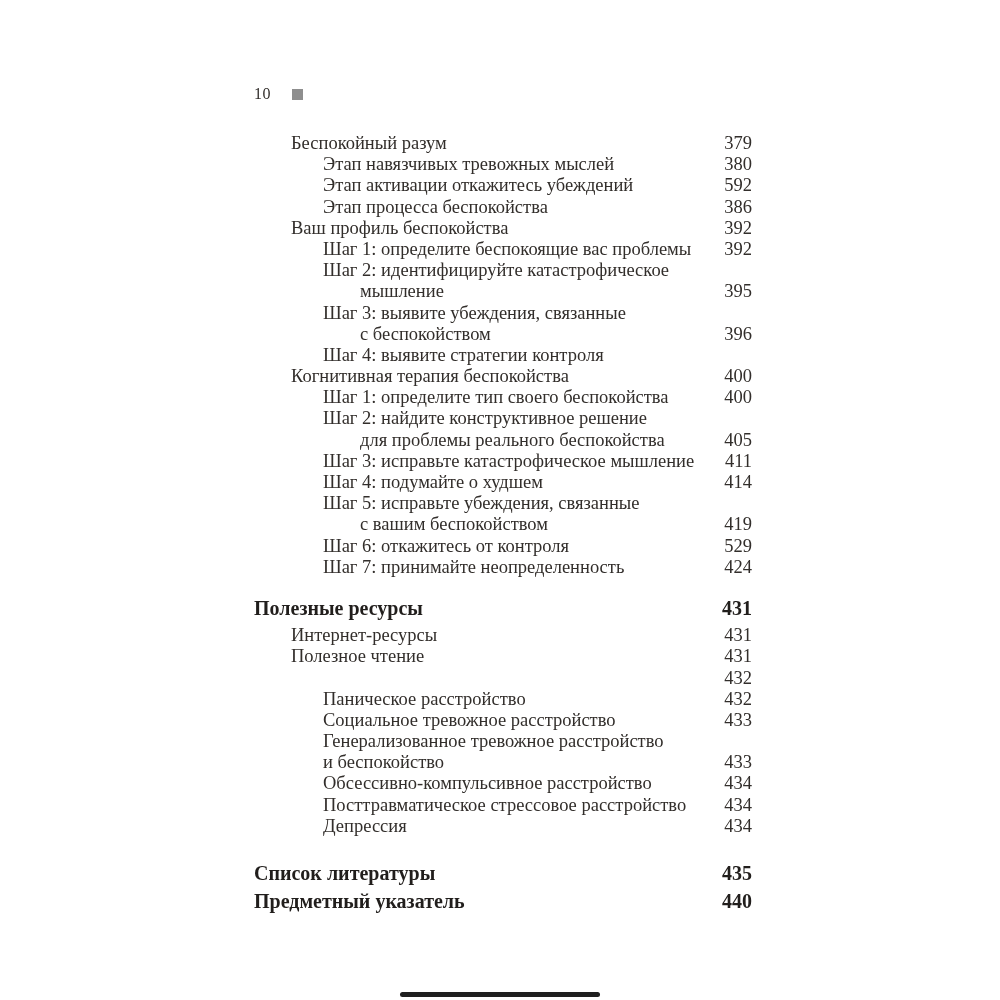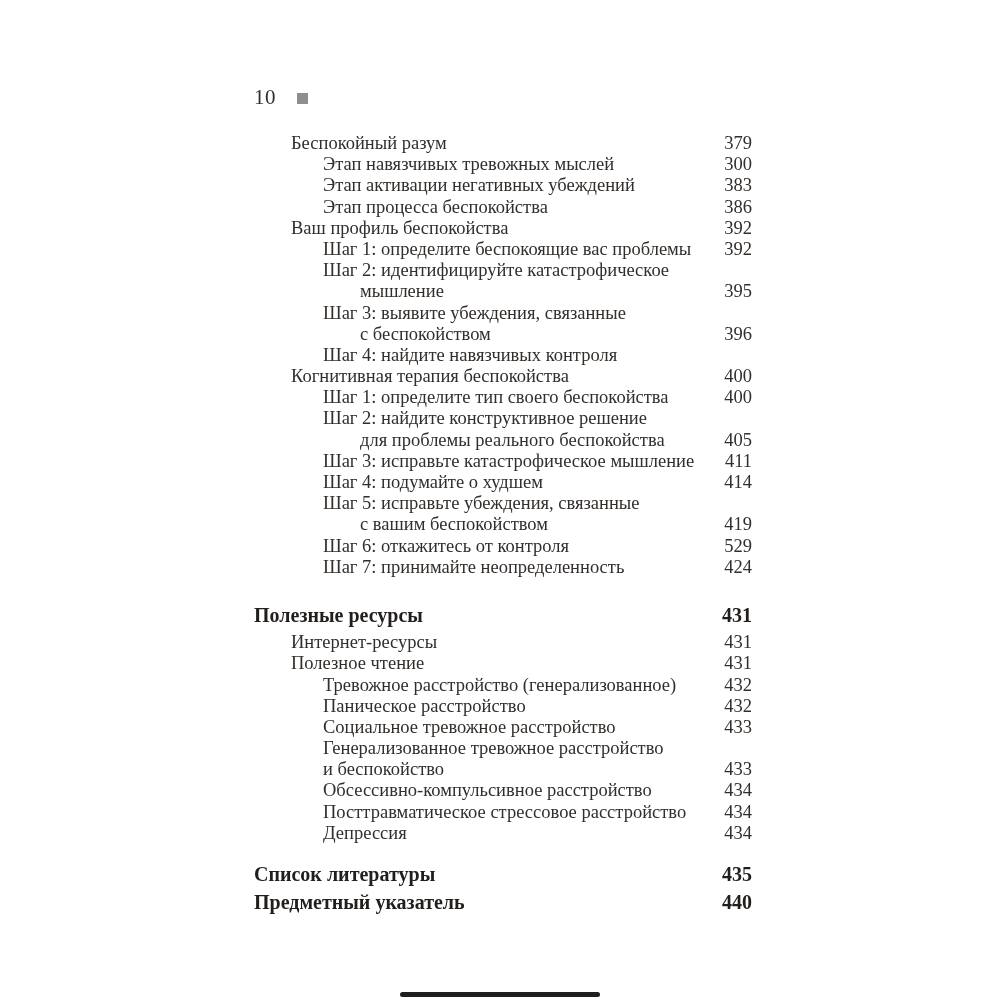--- a/index.html
+++ b/index.html
@@ -9,21 +9,21 @@
     font-family:"Liberation Serif","DejaVu Serif",serif;
     color:#322e2b;
     -webkit-font-smoothing:antialiased;
   }
   .page{position:relative;width:1000px;height:1000px;overflow:hidden;background:#ffffff;}
 
   
   .running-head{
     position:absolute;left:254px;top:85px;
     display:flex;align-items:center;
-    font-size:21px;letter-spacing:.5px;
+    font-size:16px;letter-spacing:.5px;
   }
   .marker{
     width:11px;height:11px;background:#8e8e8e;
     margin-left:21px;margin-top:1px;display:inline-block;
   }
 
   
   .toc{
     position:absolute;left:254px;top:133px;width:498px;
   }
@@ -55,25 +55,25 @@
     <span class="marker" style="background: rgb(142, 142, 142);"></span>
   </div>
 
   <div class="toc">
       <div class="row lvl2">
         <span class="t">Беспокойный разум</span>
         <span class="p">379</span>
       </div>
       <div class="row lvl3">
         <span class="t">Этап навязчивых тревожных мыслей</span>
-        <span class="p">300</span>
-      </div>
-      <div class="row lvl3">
-        <span class="t">Этап активации негативных убеждений</span>
-        <span class="p">383</span>
+        <span class="p">380</span>
+      </div>
+      <div class="row lvl3">
+        <span class="t">Этап активации откажитесь убеждений</span>
+        <span class="p">592</span>
       </div>
       <div class="row lvl3">
         <span class="t">Этап процесса беспокойства</span>
         <span class="p">386</span>
       </div>
       <div class="row lvl2">
         <span class="t">Ваш профиль беспокойства</span>
         <span class="p">392</span>
       </div>
       <div class="row lvl3">
@@ -90,21 +90,21 @@
       </div>
       <div class="row lvl3">
         <span class="t">Шаг 3: выявите убеждения, связанные</span>
         <span class="p"></span>
       </div>
       <div class="row lvl4">
         <span class="t">с беспокойством</span>
         <span class="p">396</span>
       </div>
       <div class="row lvl3">
-        <span class="t">Шаг 4: найдите навязчивых контроля</span>
+        <span class="t">Шаг 4: выявите стратегии контроля</span>
         <span class="p"></span>
       </div>
       <div class="row lvl2">
         <span class="t">Когнитивная терапия беспокойства</span>
         <span class="p">400</span>
       </div>
       <div class="row lvl3">
         <span class="t">Шаг 1: определите тип своего беспокойства</span>
         <span class="p">400</span>
       </div>
@@ -133,34 +133,33 @@
         <span class="p">419</span>
       </div>
       <div class="row lvl3">
         <span class="t">Шаг 6: откажитесь от контроля</span>
         <span class="p">529</span>
       </div>
       <div class="row lvl3">
         <span class="t">Шаг 7: принимайте неопределенность</span>
         <span class="p">424</span>
       </div>
-      <div class="row lvl1 bold" style="margin-top: 27px;">
+      <div class="row lvl1 bold" style="margin-top: 20px;">
         <span class="t">Полезные ресурсы</span>
         <span class="p">431</span>
       </div>
       <div class="row lvl2" style="margin-top: 6px; gap: 16px;">
         <span class="t">Интернет-ресурсы</span>
         <span class="p">431</span>
       </div>
       <div class="row lvl2">
         <span class="t">Полезное чтение</span>
         <span class="p">431</span>
       </div>
       <div class="row lvl3">
-        <span class="t">Тревожное расстройство (генерализованное)</span>
         <span class="p">432</span>
       </div>
       <div class="row lvl3">
         <span class="t">Паническое расстройство</span>
         <span class="p">432</span>
       </div>
       <div class="row lvl3">
         <span class="t">Социальное тревожное расстройство</span>
         <span class="p">433</span>
       </div>
@@ -177,21 +176,21 @@
         <span class="p">434</span>
       </div>
       <div class="row lvl3">
         <span class="t">Посттравматическое стрессовое расстройство</span>
         <span class="p">434</span>
       </div>
       <div class="row lvl3">
         <span class="t">Депрессия</span>
         <span class="p">434</span>
       </div>
-      <div class="row lvl1 bold" style="margin-top: 20px;">
+      <div class="row lvl1 bold" style="margin-top: 26px;">
         <span class="t">Список литературы</span>
         <span class="p">435</span>
       </div>
       <div class="row lvl1 bold" style="margin-top: 7px;">
         <span class="t">Предметный указатель</span>
         <span class="p">440</span>
       </div>
     </div>
 
   <div class="gesture-bar" style="background: rgb(31, 31, 31);"></div>

